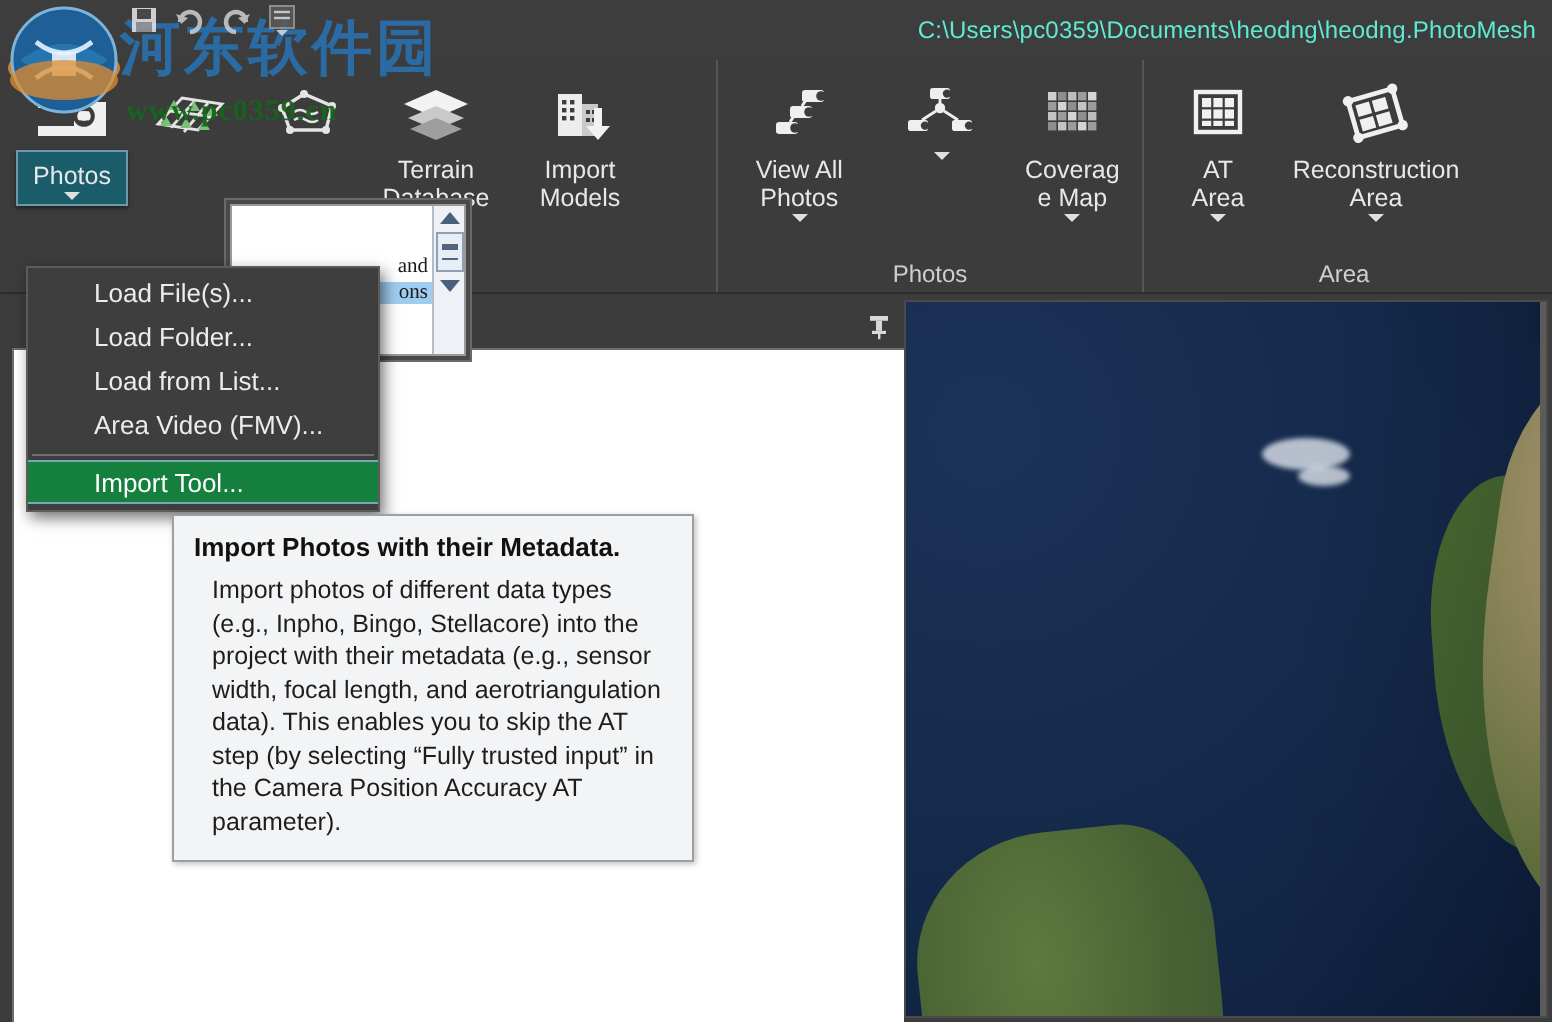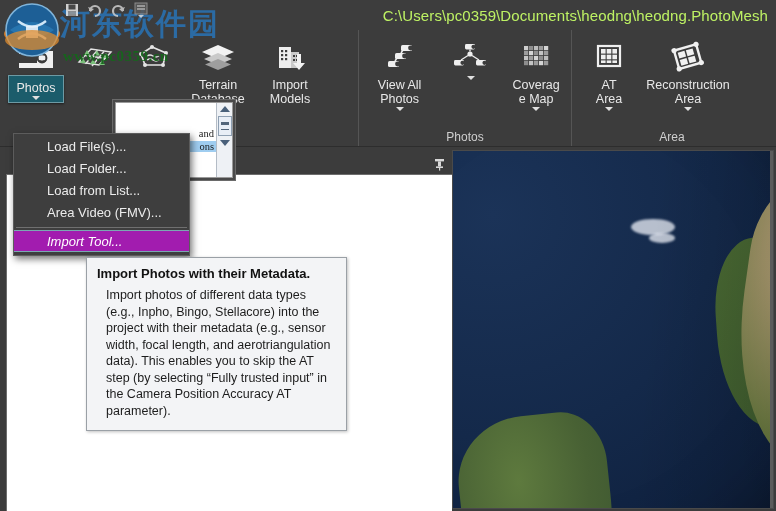--- a/index.html
+++ b/index.html
@@ -23,21 +23,21 @@
   
   .titlebar {
     height:30px; flex:0 0 30px;
     background:#3d3d3d;
     position:relative;
     display:flex; align-items:center;
   }
   .title-path {
     position:absolute; left:0; right:6px; top:0; height:30px;
     display:flex; align-items:center; justify-content:flex-end;
-    color:#bef264; font-size:15px;
+    color:#5eead4; font-size:12px;
     letter-spacing:.1px;
     white-space:nowrap; overflow:hidden;
     padding-right:2px;
   }
 
   
   .qat {
     position:absolute; left:64px; top:2px;
     display:flex; align-items:center; gap:7px;
     z-index:6;
@@ -216,25 +216,24 @@
   .dd-item {
     height:22px; line-height:22px;
     color:#ececec; font-size:13px;
     padding-left:33px;
     cursor:default; white-space:nowrap;
   }
   .dd-sep {
     height:1px; background:#6f6f6f; margin:3px 2px 2px 2px;
   }
   .dd-item.highlight {
-    background:#a21caf;
+    background:#15803d;
     border-top:1px solid #7aa8b2;
     border-bottom:1px solid #7aa8b2;
     color:#ffffff;
-    font-style:italic;
   }
 
   
   .tooltip {
     position:absolute; left:86px; top:257px;
     width:261px;
     background:#f3f4f6;
     border:1px solid #9aa0a6;
     box-shadow:1px 1px 3px rgba(0,0,0,.25);
     z-index:45;

